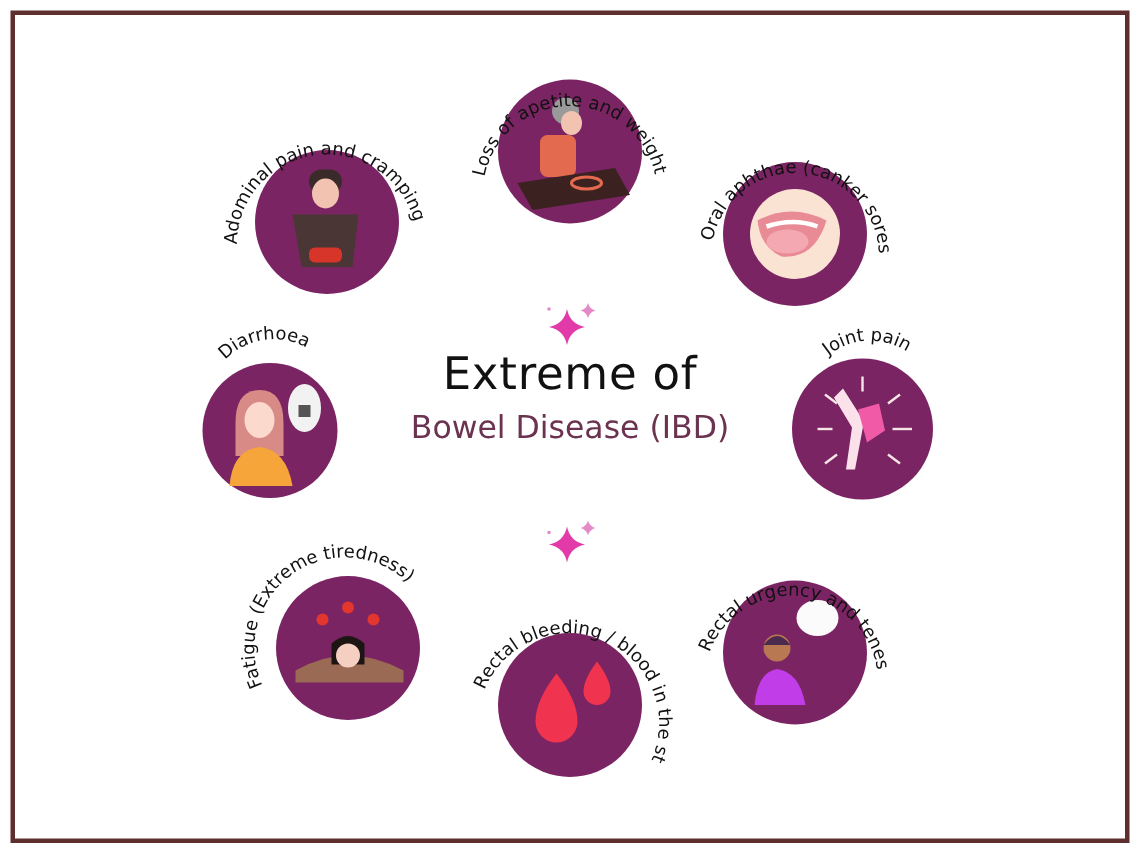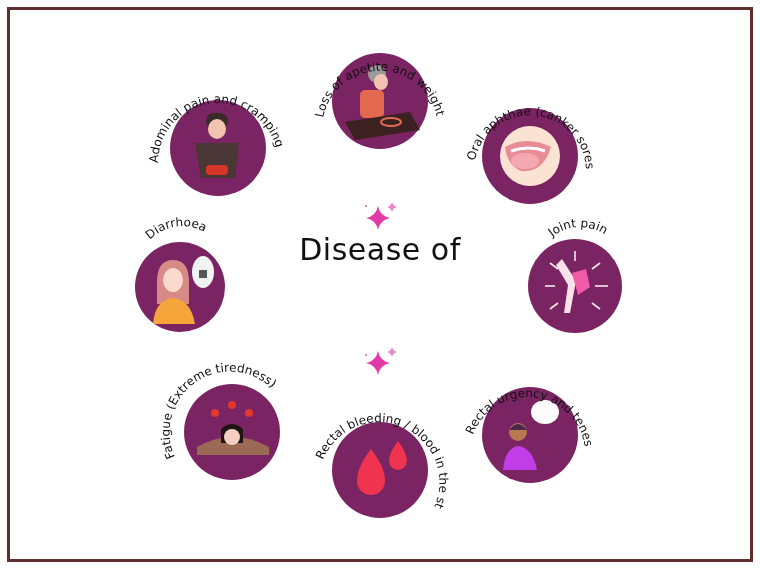--- a/index.html
+++ b/index.html
@@ -22,21 +22,22 @@
   <path d="M30 2 Q31 6 35 7 Q31 8 30 12 Q29 8 25 7 Q29 6 30 2Z" fill="#e58ac8"></path>
   <circle cx="4" cy="6" r="1.2" fill="#e58ac8"></circle>
 </svg>
 <svg class="spark" style="left:362px;top:345px" width="40" height="34">
   <path d="M16 6 Q18 16 28 18 Q18 20 16 30 Q14 20 4 18 Q14 16 16 6Z" fill="#e23aa8"></path>
   <path d="M30 2 Q31 6 35 7 Q31 8 30 12 Q29 8 25 7 Q29 6 30 2Z" fill="#e58ac8"></path>
   <circle cx="4" cy="10" r="1.2" fill="#e58ac8"></circle>
 </svg>
 
 <div class="center">
-  <div class="title1">Disease of</div>
+  <div class="title1">Extreme of</div>
+  <div class="title2">Bowel Disease (IBD)</div>
 </div>
 
 <div class="sym" style="left:143px;top:73px">
   <svg width="150" height="150">
     <defs>
         <path id="a0" d="M15 90 A60 60 0 0 1 135 90"></path>
       </defs>
     <circle cx="75" cy="75" r="48" fill="#7b2463"></circle>
     <rect x="63" y="40" width="22" height="16" rx="8" fill="#3a2b2a"></rect>
     <ellipse cx="74" cy="56" rx="9" ry="10" fill="#f1c3b0"></ellipse>

